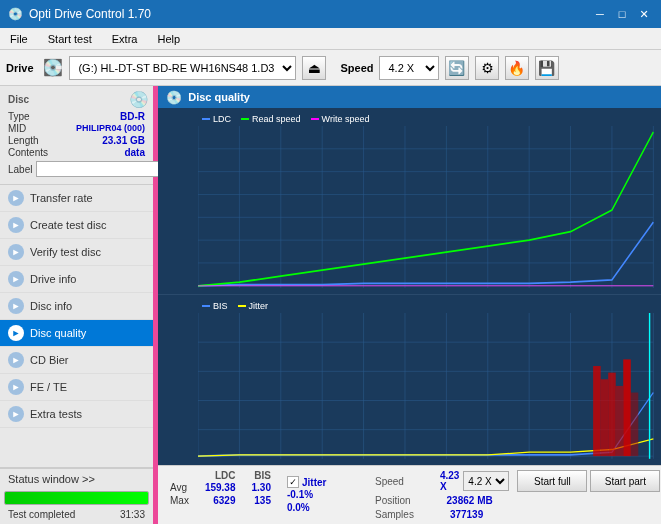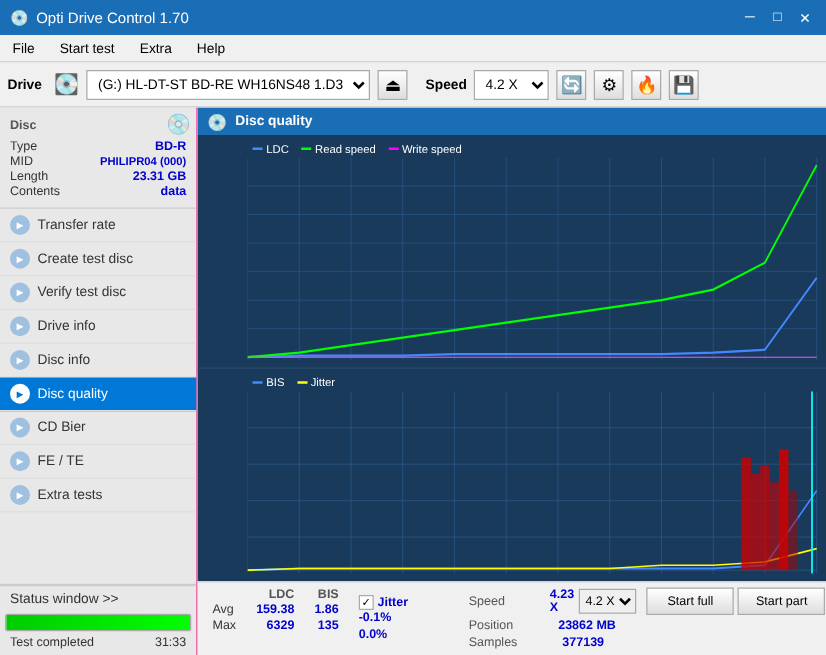--- a/index.html
+++ b/index.html
@@ -20,21 +20,21 @@
     .toolbar-label { font-size: 11px; font-weight: bold; margin-right: 4px; }
     .drive-select { height: 24px; font-size: 11px; min-width: 220px; border: 1px solid #aaa; background: white; padding: 0 4px; }
     .toolbar-icon-btn { width: 24px; height: 24px; border: 1px solid #aaa; background: linear-gradient(to bottom, #fff, #ddd); display: flex; align-items: center; justify-content: center; cursor: pointer; font-size: 14px; }
     .speed-label { font-size: 11px; font-weight: bold; margin-left: 8px; }
     .speed-select { height: 24px; font-size: 11px; border: 1px solid #aaa; background: white; padding: 0 4px; min-width: 60px; }
 
     
     .main { display: flex; height: calc(524px - 28px - 22px - 36px); }
 
     
-    .sidebar { width: 158px; background: #e8e8e8; border-right: 1px solid #ec4899; display: flex; flex-direction: column; flex-shrink: 0; }
+    .sidebar { width: 158px; background: #e8e8e8; border-right: 5px solid #ec4899; display: flex; flex-direction: column; flex-shrink: 0; }
     .sidebar-section { padding: 4px; border-bottom: 1px solid #ccc; }
     .sidebar-section-title { font-size: 10px; color: #555; font-weight: bold; padding: 2px 4px; }
     .disc-info-grid { padding: 2px 4px; }
     .disc-info-row { display: flex; justify-content: space-between; margin-bottom: 1px; }
     .disc-info-key { color: #333; font-size: 10px; }
     .disc-info-val { color: #0000cc; font-size: 10px; font-weight: bold; text-align: right; }
     .label-row { display: flex; align-items: center; gap: 4px; margin-top: 2px; }
     .label-input { height: 16px; border: 1px solid #aaa; font-size: 10px; flex: 1; }
     .label-btn { width: 18px; height: 18px; border: 1px solid #aaa; background: #eee; cursor: pointer; display: flex; align-items: center; justify-content: center; font-size: 10px; }
     .sidebar-nav { flex: 1; display: flex; flex-direction: column; }
@@ -147,20 +147,25 @@
           <span class="disc-info-val" style="font-size:9px;">PHILIPR04 (000)</span>
         </div>
         <div class="disc-info-row">
           <span class="disc-info-key">Length</span>
           <span class="disc-info-val">23.31 GB</span>
         </div>
         <div class="disc-info-row">
           <span class="disc-info-key">Contents</span>
           <span class="disc-info-val">data</span>
         </div>
+        <div class="label-row">
+          <span class="disc-info-key">Label</span>
+          <input class="label-input" type="text" value="" style="">
+          <div class="label-btn">🔍</div>
+        </div>
       </div>
     </div>
 
     <div class="sidebar-nav">
       <div class="nav-item">
         <div class="nav-icon">►</div>
         <span>Transfer rate</span>
       </div>
       <div class="nav-item">
         <div class="nav-icon">►</div>
@@ -379,21 +384,21 @@
             <tr>
               <th></th>
               <th>LDC</th>
               <th>BIS</th>
             </tr>
           </thead>
           <tbody>
             <tr>
               <td>Avg</td>
               <td>159.38</td>
-              <td>1.86</td>
+              <td>1.30</td>
             </tr>
             <tr>
               <td>Max</td>
               <td>6329</td>
               <td>135</td>
             </tr>
           </tbody>
         </table>
       </div>
 

